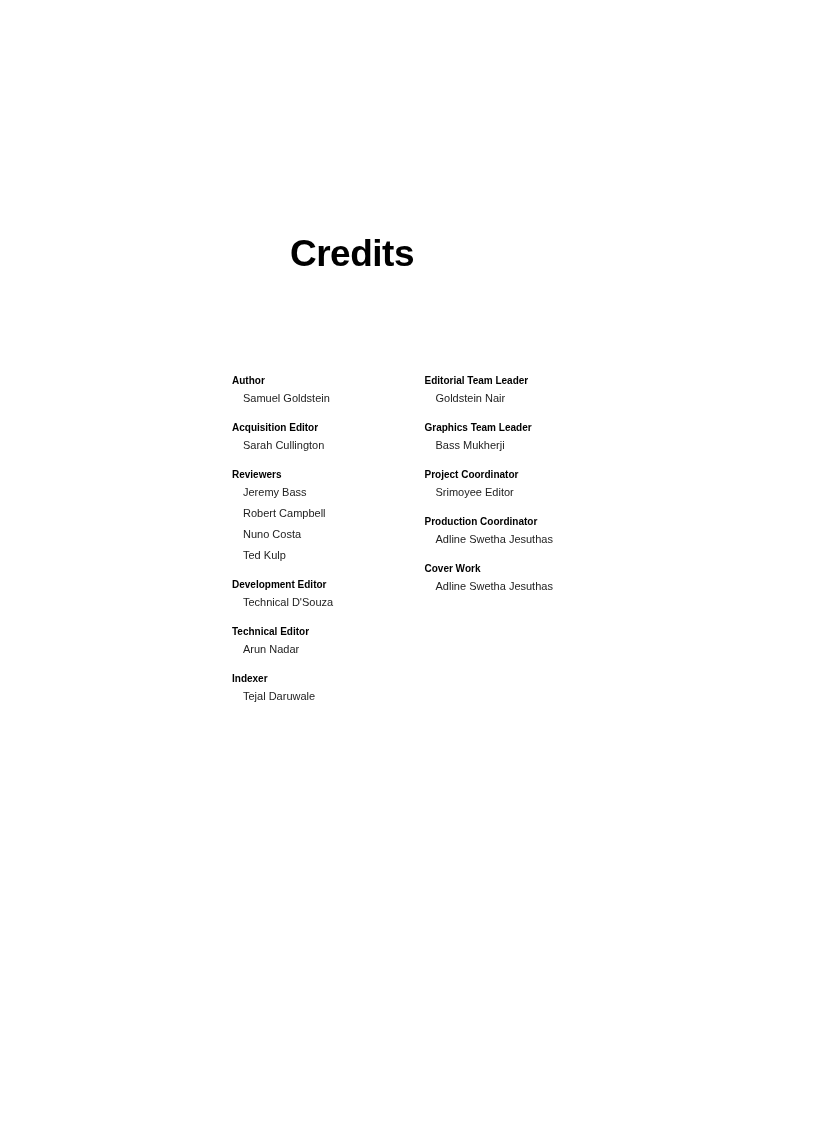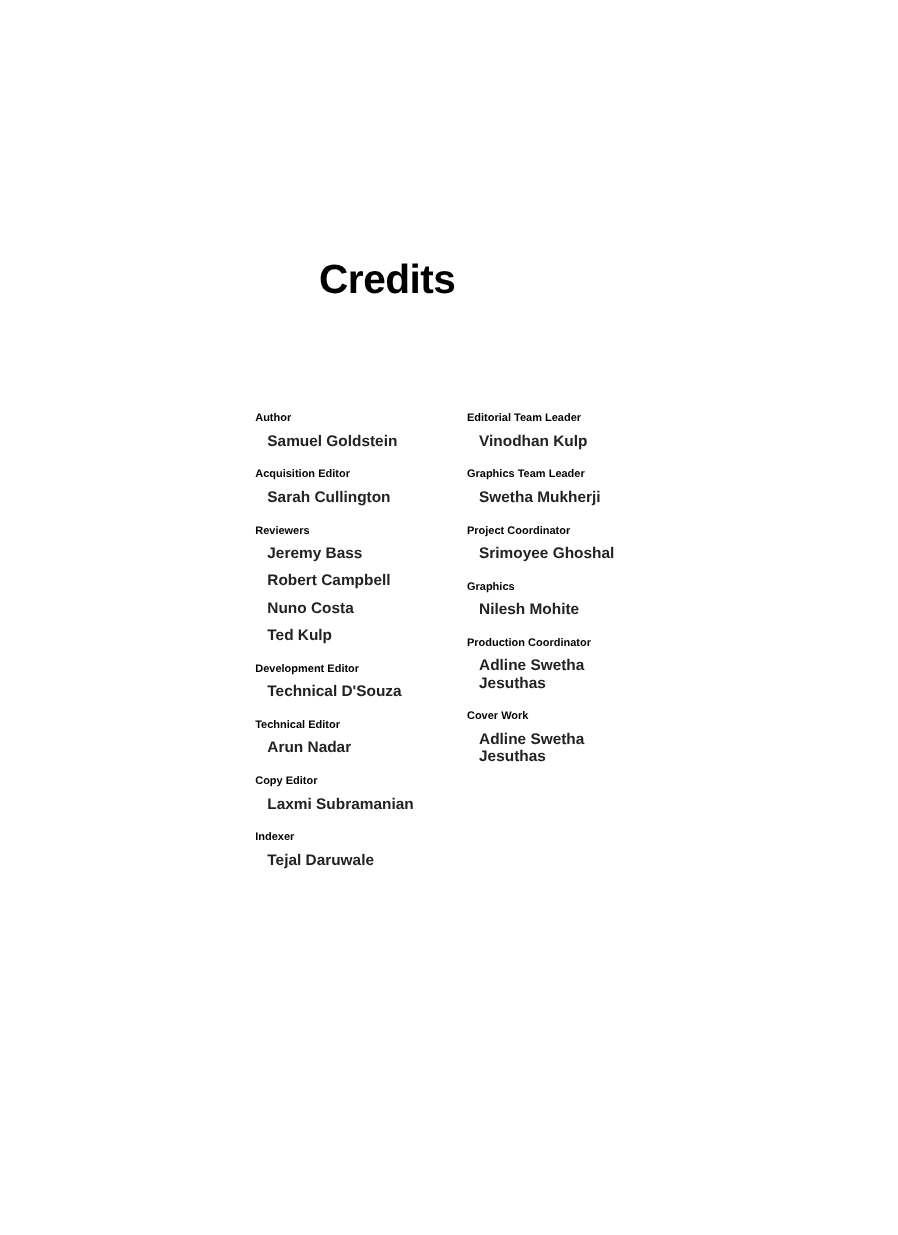--- a/index.html
+++ b/index.html
@@ -38,22 +38,22 @@
     }
     .credit-block {
       margin-bottom: 18px;
     }
     .role {
       font-size: 10px;
       font-weight: bold;
       margin-bottom: 6px;
     }
     .person {
-      font-size: 14px;
-      font-weight: bold;
+      font-size: 11px;
+      font-weight: normal;
       padding-left: 11px;
       margin-bottom: 9px;
       color: #222;
     }
   </style>
 </head>
 <body>
 
 <h1 class="page-title">Credits</h1>
 
@@ -76,44 +76,36 @@
       </div>
       <div class="credit-block">
         <div class="role">Development Editor</div>
         <div class="person">Technical D'Souza</div>
       </div>
       <div class="credit-block">
         <div class="role">Technical Editor</div>
         <div class="person">Arun Nadar</div>
       </div>
       <div class="credit-block">
-        <div class="role">Copy Editor</div>
-        <div class="person">Laxmi Subramanian</div>
-      </div>
-      <div class="credit-block">
         <div class="role">Indexer</div>
         <div class="person">Tejal Daruwale</div>
       </div>
     </div>
   <div class="column" id="right-col">
       <div class="credit-block">
         <div class="role">Editorial Team Leader</div>
-        <div class="person">Vinodhan Kulp</div>
+        <div class="person">Goldstein Nair</div>
       </div>
       <div class="credit-block">
         <div class="role">Graphics Team Leader</div>
-        <div class="person">Swetha Mukherji</div>
+        <div class="person">Bass Mukherji</div>
       </div>
       <div class="credit-block">
         <div class="role">Project Coordinator</div>
-        <div class="person">Srimoyee Ghoshal</div>
-      </div>
-      <div class="credit-block">
-        <div class="role">Graphics</div>
-        <div class="person">Nilesh Mohite</div>
+        <div class="person">Srimoyee Editor</div>
       </div>
       <div class="credit-block">
         <div class="role">Production Coordinator</div>
         <div class="person">Adline Swetha Jesuthas</div>
       </div>
       <div class="credit-block">
         <div class="role">Cover Work</div>
         <div class="person">Adline Swetha Jesuthas</div>
       </div>
     </div>

